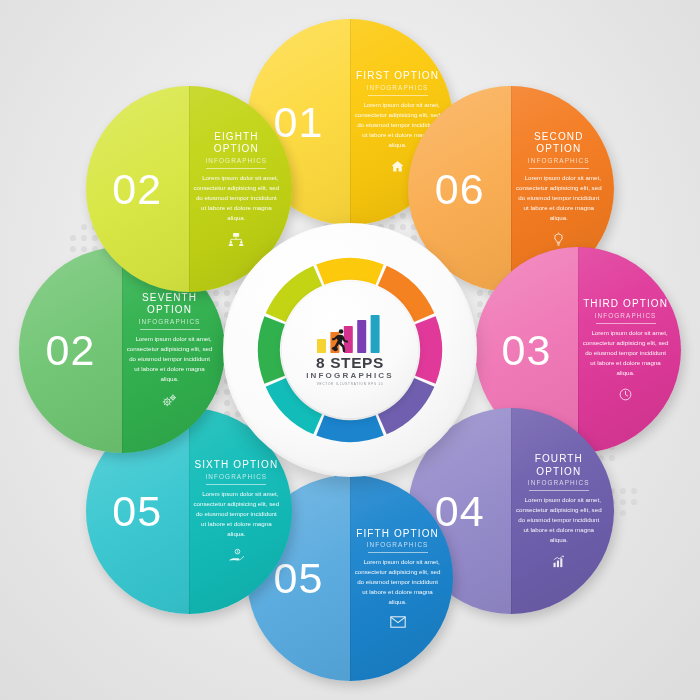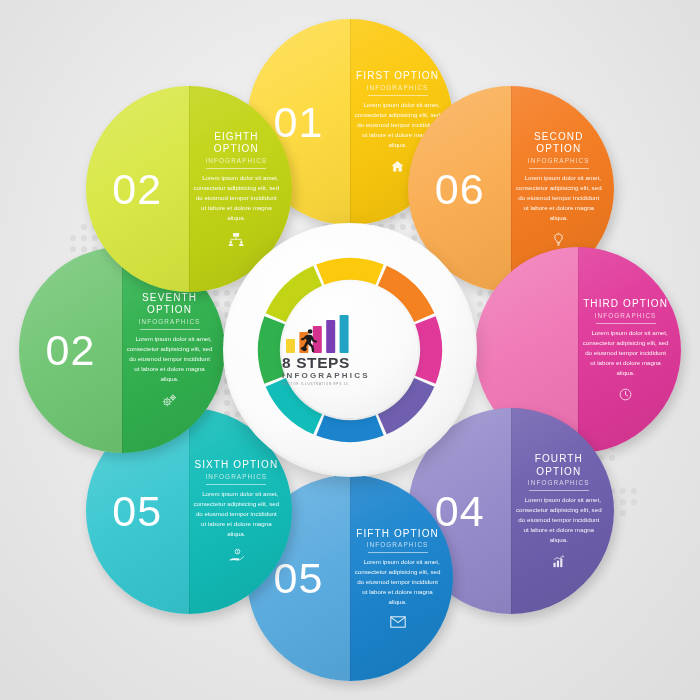--- a/index.html
+++ b/index.html
@@ -171,20 +171,21 @@
     top: 50%;
     width: 136px;
     height: 136px;
     margin-left: -68px;
     margin-top: -68px;
     border-radius: 50%;
     background: radial-gradient(circle at 38% 26%, #ffffff 0%, #fafafa 58%, #ebebeb 100%);
     box-shadow: 0 3px 8px rgba(0,0,0,0.13);
     display: flex;
     flex-direction: column;
+    align-items: center;
     justify-content: center;
   }
   #logo-chart { margin-bottom: 1px; }
   #logo-title {
     font-size: 15.5px;
     font-weight: bold;
     color: #3f3f46;
     letter-spacing: 0.6px;
     line-height: 1;
   }
@@ -878,20 +879,21 @@
               <line x1="19.5" y1="4.5" x2="18.7" y2="5.3"></line>
             </svg>
           </div>
         </div>
       </div>
       <div class="node" style="left: 475px; top: 247px;">
         <span class="half-l" style="background:#ef74b4"></span>
         <span class="half-r" style="background:#e0399a"></span>
         <span class="seam"></span>
         <span class="sheen"></span>
+        <div class="num">03</div>
         <div class="panel">
           <div class="ttl">THIRD OPTION</div>
           <div class="sub">INFOGRAPHICS</div>
           <div class="rule"></div>
           <div class="body">Lorem ipsum dolor sit amet, consectetur adipisicing elit, sed do eiusmod tempor incididunt ut labore et dolore magna aliqua.</div>
           <div class="ico">
             <svg width="15" height="15" viewBox="0 0 24 24" fill="none" stroke="#fff" stroke-width="1.4">
               <circle cx="12" cy="12" r="8.6"></circle>
               <path d="M12 7v5.3l3.4 2" stroke-linecap="round"></path>
             </svg>

